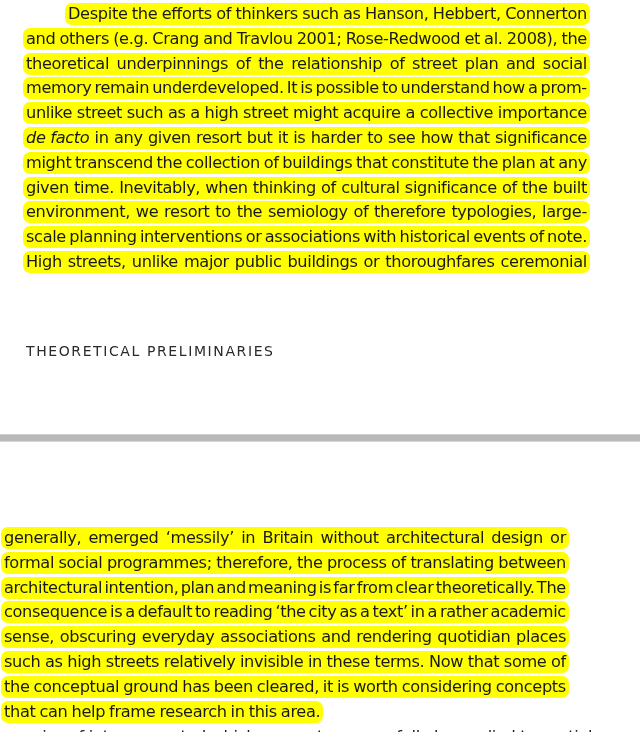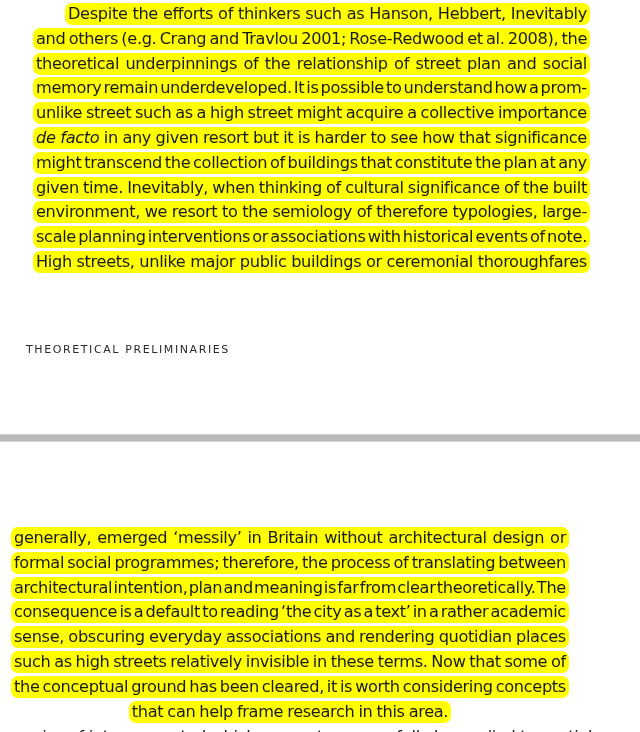--- a/index.html
+++ b/index.html
@@ -49,32 +49,30 @@
     }
     .top-block {
       left: 23px;
       top: 3px;
       width: 567px;
     }
     .bottom-block {
       left: 1px;
       top: 85px;
       width: 568px;
-      text-align: center;
     }
     .line-wrap {
       display: block;
       background: #ffff00;
       border-radius: 7px;
       padding: 0 3px;
       height: 22px;
       margin-bottom: 2.8px;
       overflow: hidden;
       line-height: 22px;
-      margin-left: 10px;
     }
     .line-wrap.partial {
       display: inline-block;
     }
     .line-wrap .words {
       display: flex;
       justify-content: space-between;
       white-space: nowrap;
     }
     .line-wrap.last .words {
@@ -84,21 +82,21 @@
     .indent-first {
       margin-left: 42px;
     }
     .italic {
       font-style: italic;
     }
     .section-heading {
       position: absolute;
       left: 26px;
       top: 343px;
-      font-size: 11px;
+      font-size: 14px;
       letter-spacing: 1.6px;
       color: #2a2a2a;
       font-family: "DejaVu Sans", sans-serif;
     }
     .cutoff-line {
       position: absolute;
       left: 4px;
       top: 284px;
       font-size: 16.2px;
       line-height: 22px;
@@ -116,21 +114,21 @@
         <div class="words">
           <span>Despite</span>
           <span>the</span>
           <span>efforts</span>
           <span>of</span>
           <span>thinkers</span>
           <span>such</span>
           <span>as</span>
           <span>Hanson,</span>
           <span>Hebbert,</span>
-          <span>Inevitably</span>
+          <span>Connerton</span>
         </div>
       </div>
     <div class="line-wrap">
         <div class="words">
           <span>and</span>
           <span>others</span>
           <span>(e.g.</span>
           <span>Crang</span>
           <span>and</span>
           <span>Travlou</span>
@@ -266,22 +264,22 @@
       </div>
     <div class="line-wrap">
         <div class="words">
           <span>High</span>
           <span>streets,</span>
           <span>unlike</span>
           <span>major</span>
           <span>public</span>
           <span>buildings</span>
           <span>or</span>
+          <span>thoroughfares</span>
           <span>ceremonial</span>
-          <span>thoroughfares</span>
         </div>
       </div>
   </div>
 
   <div class="section-heading">THEORETICAL PRELIMINARIES</div>
 </div>
 
 <div class="page-gap"></div>
 
 <div class="page page-bottom">

